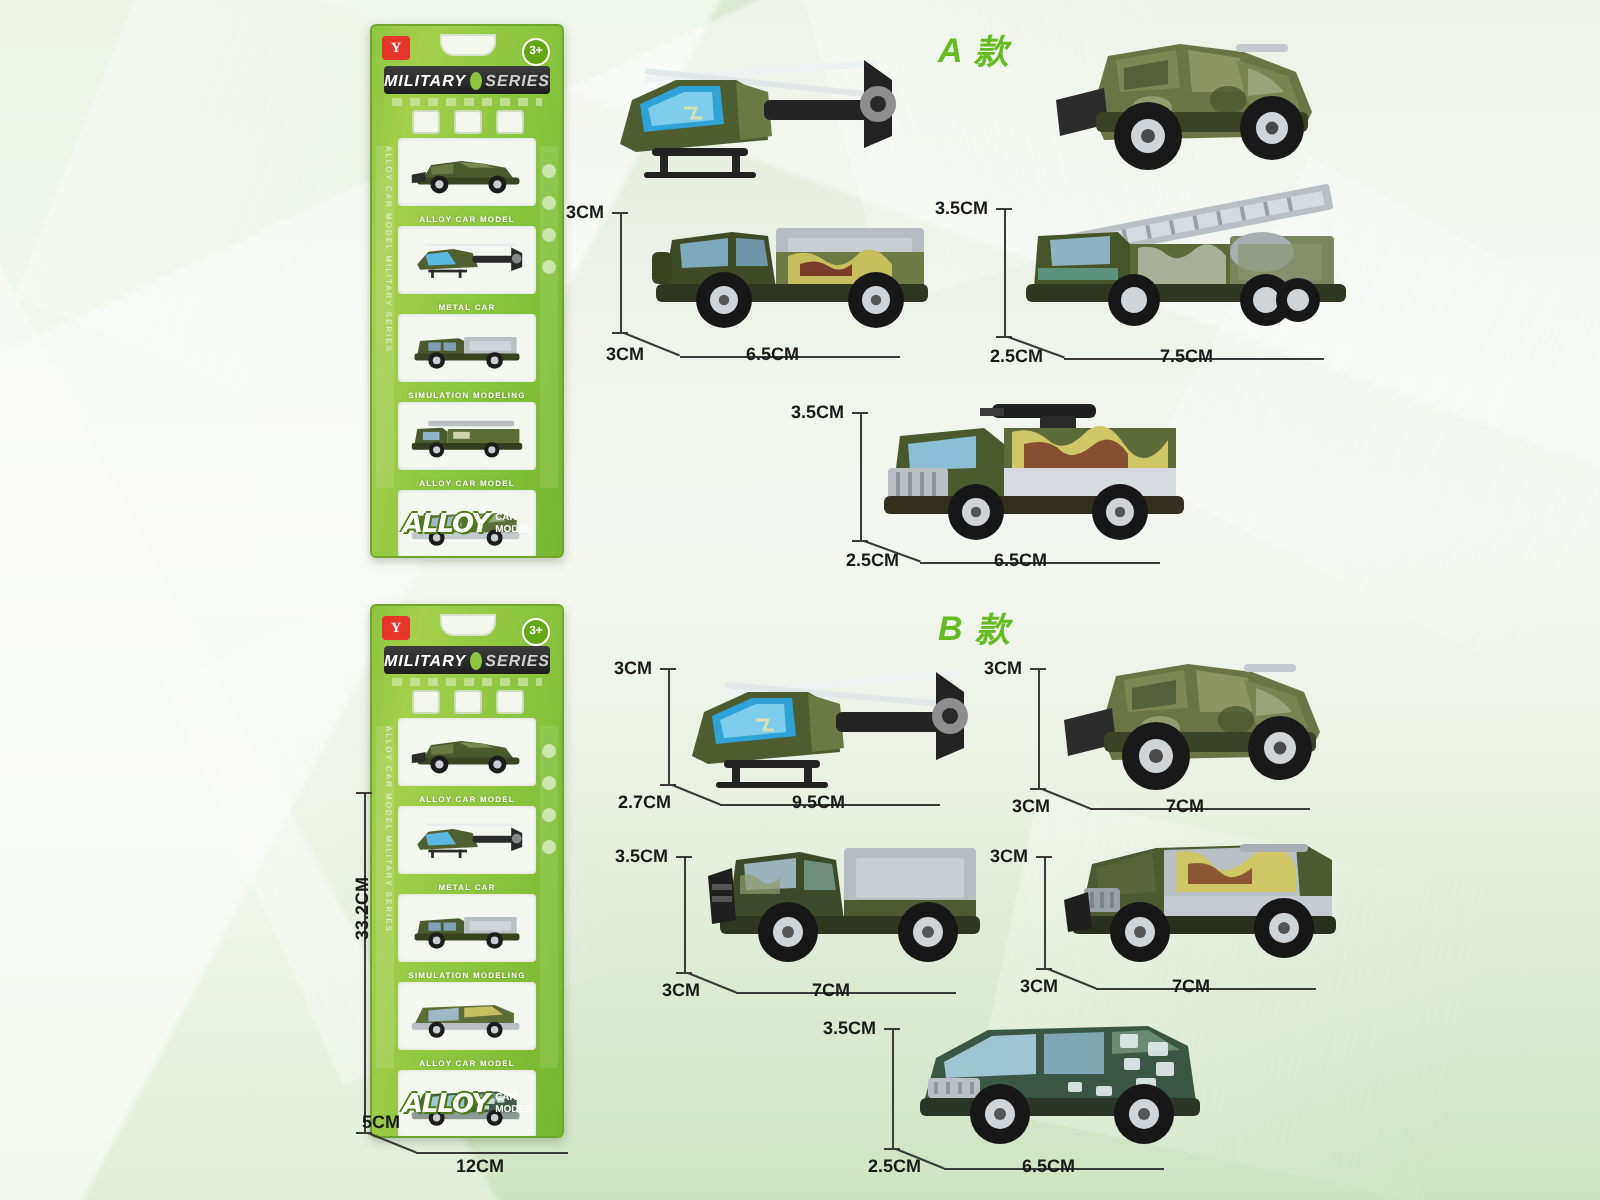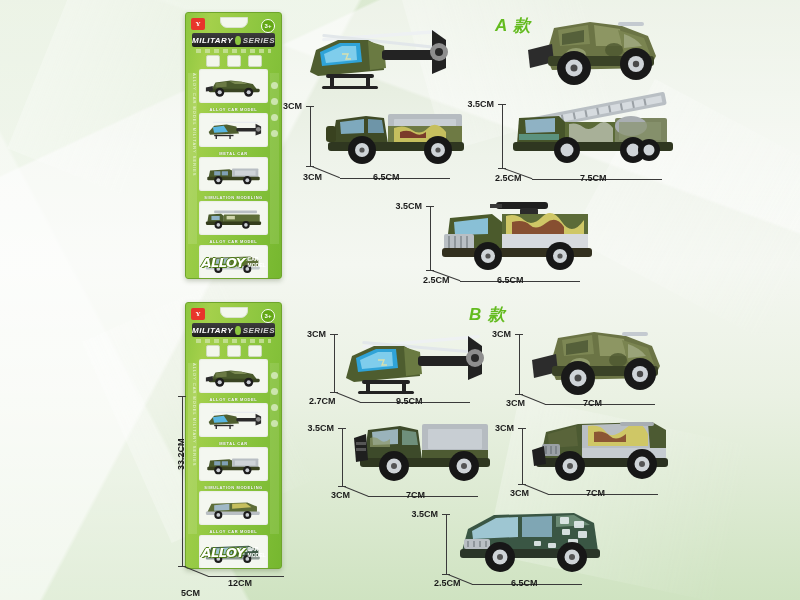--- a/index.html
+++ b/index.html
@@ -131,21 +131,21 @@
 <div id="page">
 
   <div class="facets">
     <i style="left:40px;top:-20px;width:130px;height:200px;transform:rotate(22deg);"></i>
     <i style="left:420px;top:-30px;width:180px;height:160px;transform:rotate(-16deg);"></i>
     <i style="left:600px;top:120px;width:220px;height:180px;transform:rotate(28deg);"></i>
     <i style="left:120px;top:300px;width:160px;height:220px;transform:rotate(-24deg);"></i>
     <i style="left:500px;top:420px;width:240px;height:160px;transform:rotate(12deg);"></i>
   </div>
 
-  <div class="variant-label" style="left:495px;top:14px;">A 款</div>
+  <div class="variant-label" style="left:469px;top:14px;">A 款</div>
 
   <div class="pack" style="left:185px;top:12px;width:95px;height:265px;">
     <div class="box">
       <div class="hang"></div>
       <div class="logo-y">Y</div>
       <div class="age">3+</div>
       <div class="title-band">
         <span class="t1">MILITARY</span>
         <span class="dot"></span>
         <span class="t2">SERIES</span>
@@ -545,21 +545,21 @@
     </div>
   </div>
 
   <div>
     <div class="rule v" style="left:182px;top:396px;height:170px;"></div>
     <div class="rule h" style="left:178px;top:396px;width:8px;"></div>
     <div class="rule h" style="left:178px;top:566px;width:8px;"></div>
     <div class="rule d" style="left:184px;top:566px;width:26px;transform:rotate(22deg);"></div>
     <div class="rule h" style="left:208px;top:576px;width:76px;"></div>
     <div class="dim rot" style="left:176px;top:470px;">33.2CM</div>
-    <div class="dim" style="left:181px;top:588px;text-align:center;">5CM</div>
+    <div class="dim" style="left:181px;top:556px;text-align:center;">5CM</div>
     <div class="dim" style="left:228px;top:578px;">12CM</div>
   </div>
 
   <div class="prod" style="left:334px;top:326px;width:160px;height:72px;">
     <svg viewBox="0 0 160 72">
       <rect x="28" y="14" width="118" height="3.4" rx="1.6" fill="#eef1f3" transform="rotate(-5 86 16)"></rect>
       <rect x="28" y="20" width="112" height="3" rx="1.5" fill="#e2e7ea" transform="rotate(5 86 22)"></rect>
       <path d="M12 52 L18 30 L40 20 L70 20 L84 28 L86 50 L20 56 Z" fill="#4e5d2f"></path>
       <path d="M22 32 L42 23 L62 23 L64 42 L24 46 Z" fill="#2fa3d8"></path>
       <path d="M26 34 L44 26 L58 26 L59 40 L28 43 Z" fill="#7fcdec"></path>

